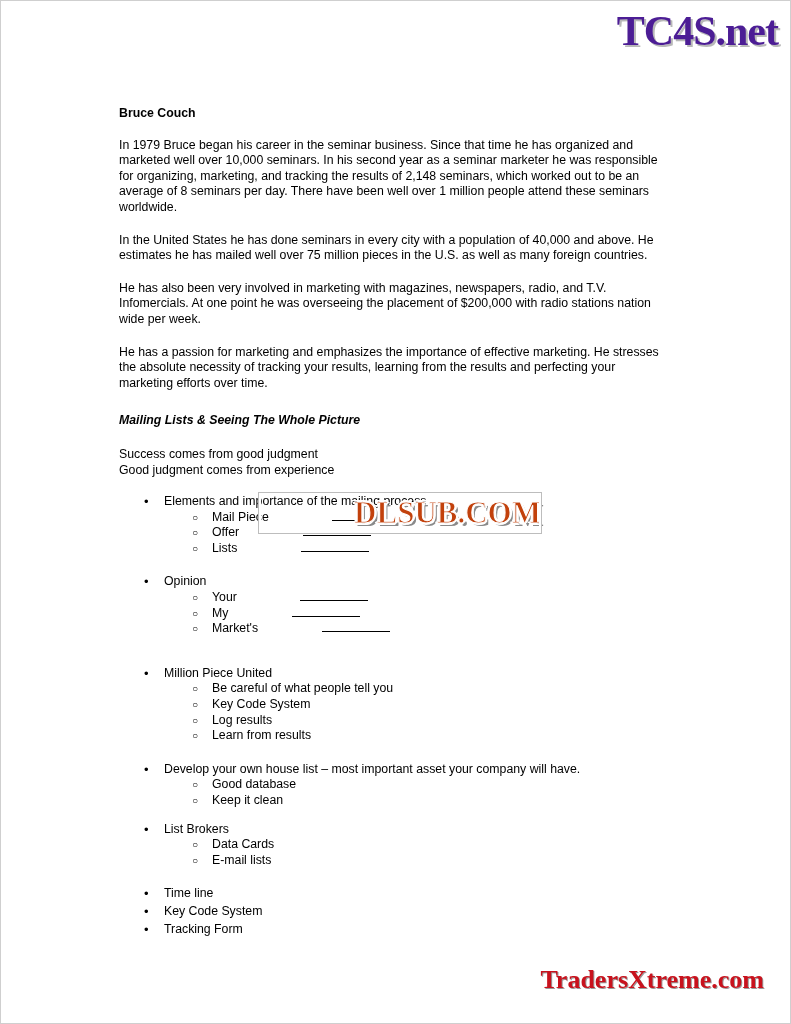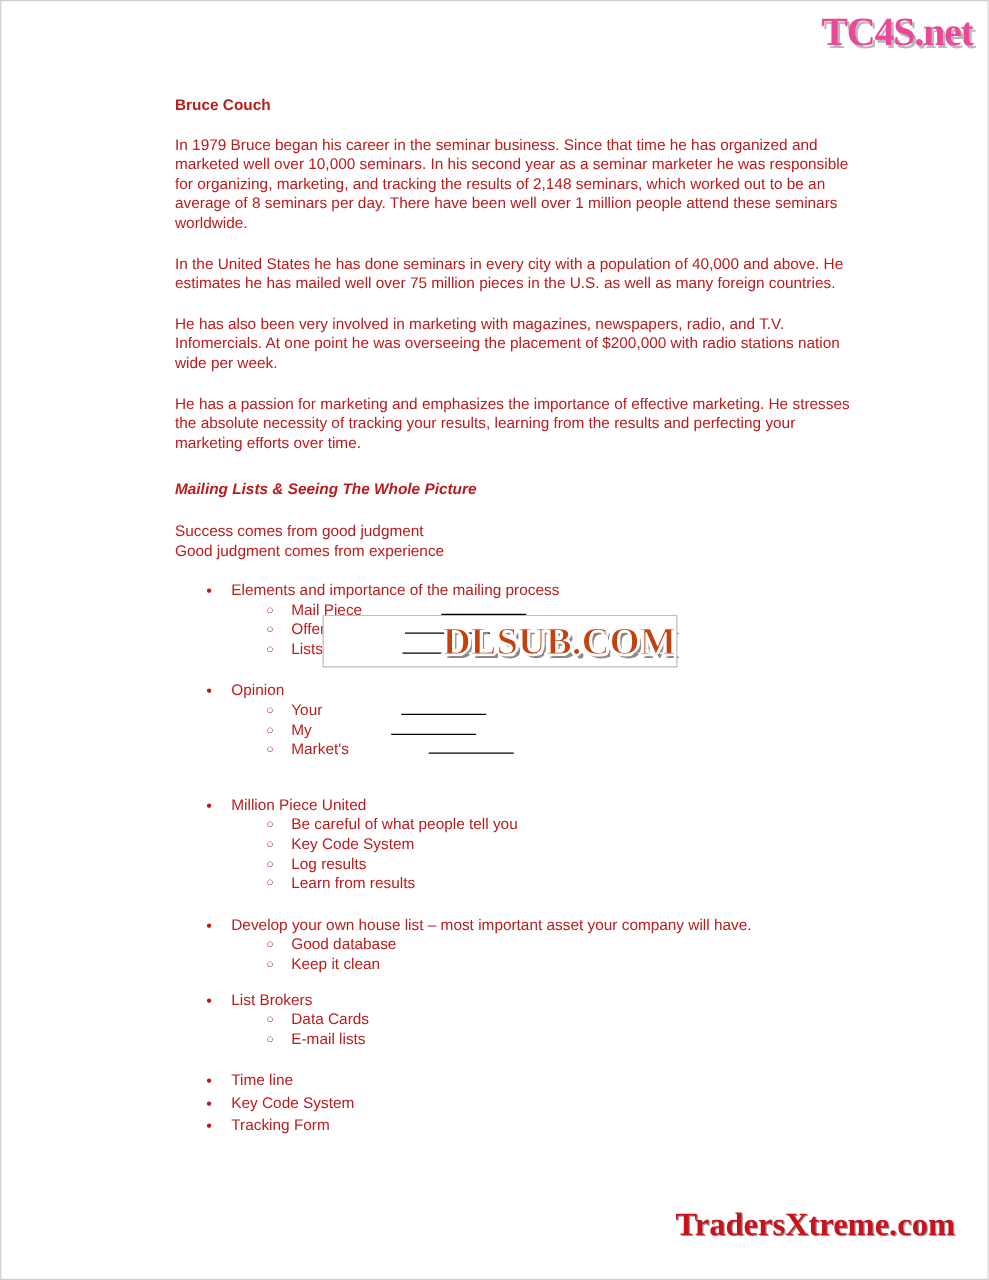--- a/index.html
+++ b/index.html
@@ -21,38 +21,37 @@
     border: 1px solid #cfcfcf;
     box-sizing: border-box;
   }
 
   
   .top-logo {
     position: absolute;
     top: 6px;
     right: 12px;
     font-family: "Liberation Serif", serif;
-    font-size: 32px;
+    font-size: 42px;
     font-weight: bold;
     letter-spacing: -1px;
-    color: #ec4899;
+    color: #4c1d95;
     text-shadow: 2px 2px 0 #b8b8b8;
     white-space: nowrap;
   }
 
   
   .doc {
     position: absolute;
     left: 118px;
-    top: 76px;
+    top: 105px;
     width: 548px;
     font-size: 12.3px;
     line-height: 15.6px;
-    color: #b91c1c;
-    margin-left: 21px;
+    color: #000000;
   }
   .doc .heading {
     font-weight: bold;
     margin: 0 0 16px 0;
   }
   .doc p.para {
     margin: 0 0 17px 0;
     text-align: left;
   }
   .doc .subheading {

